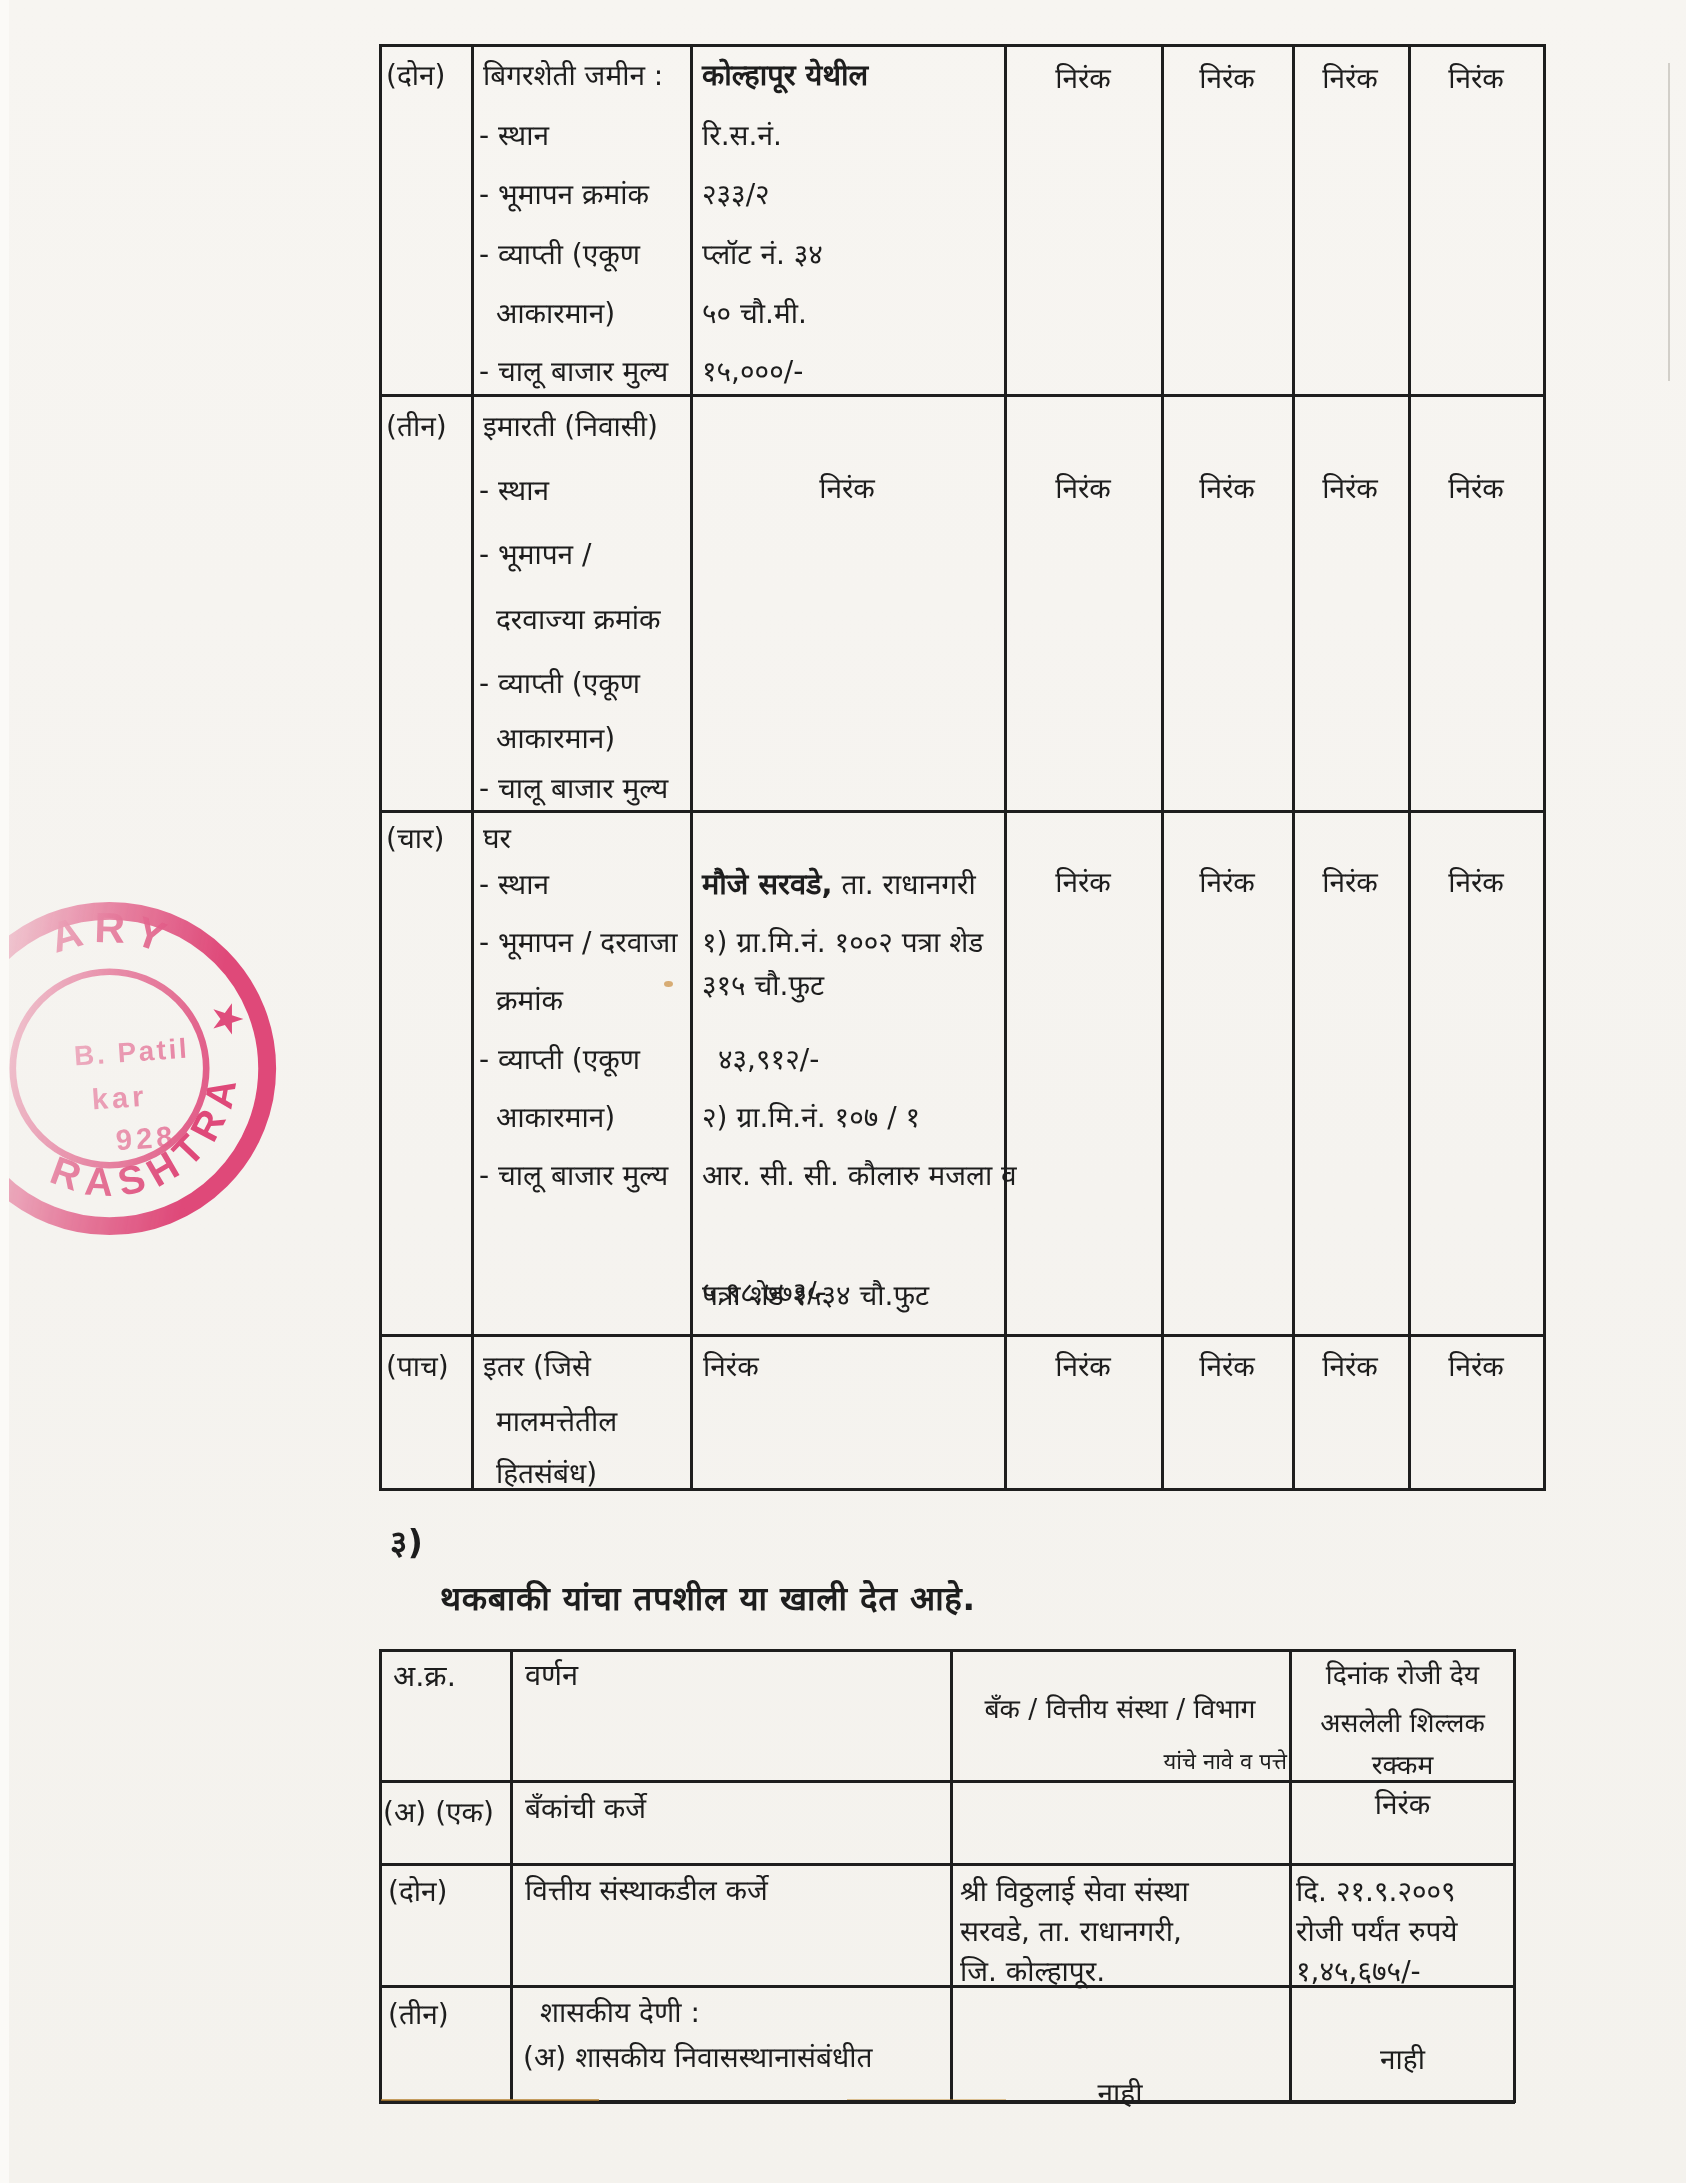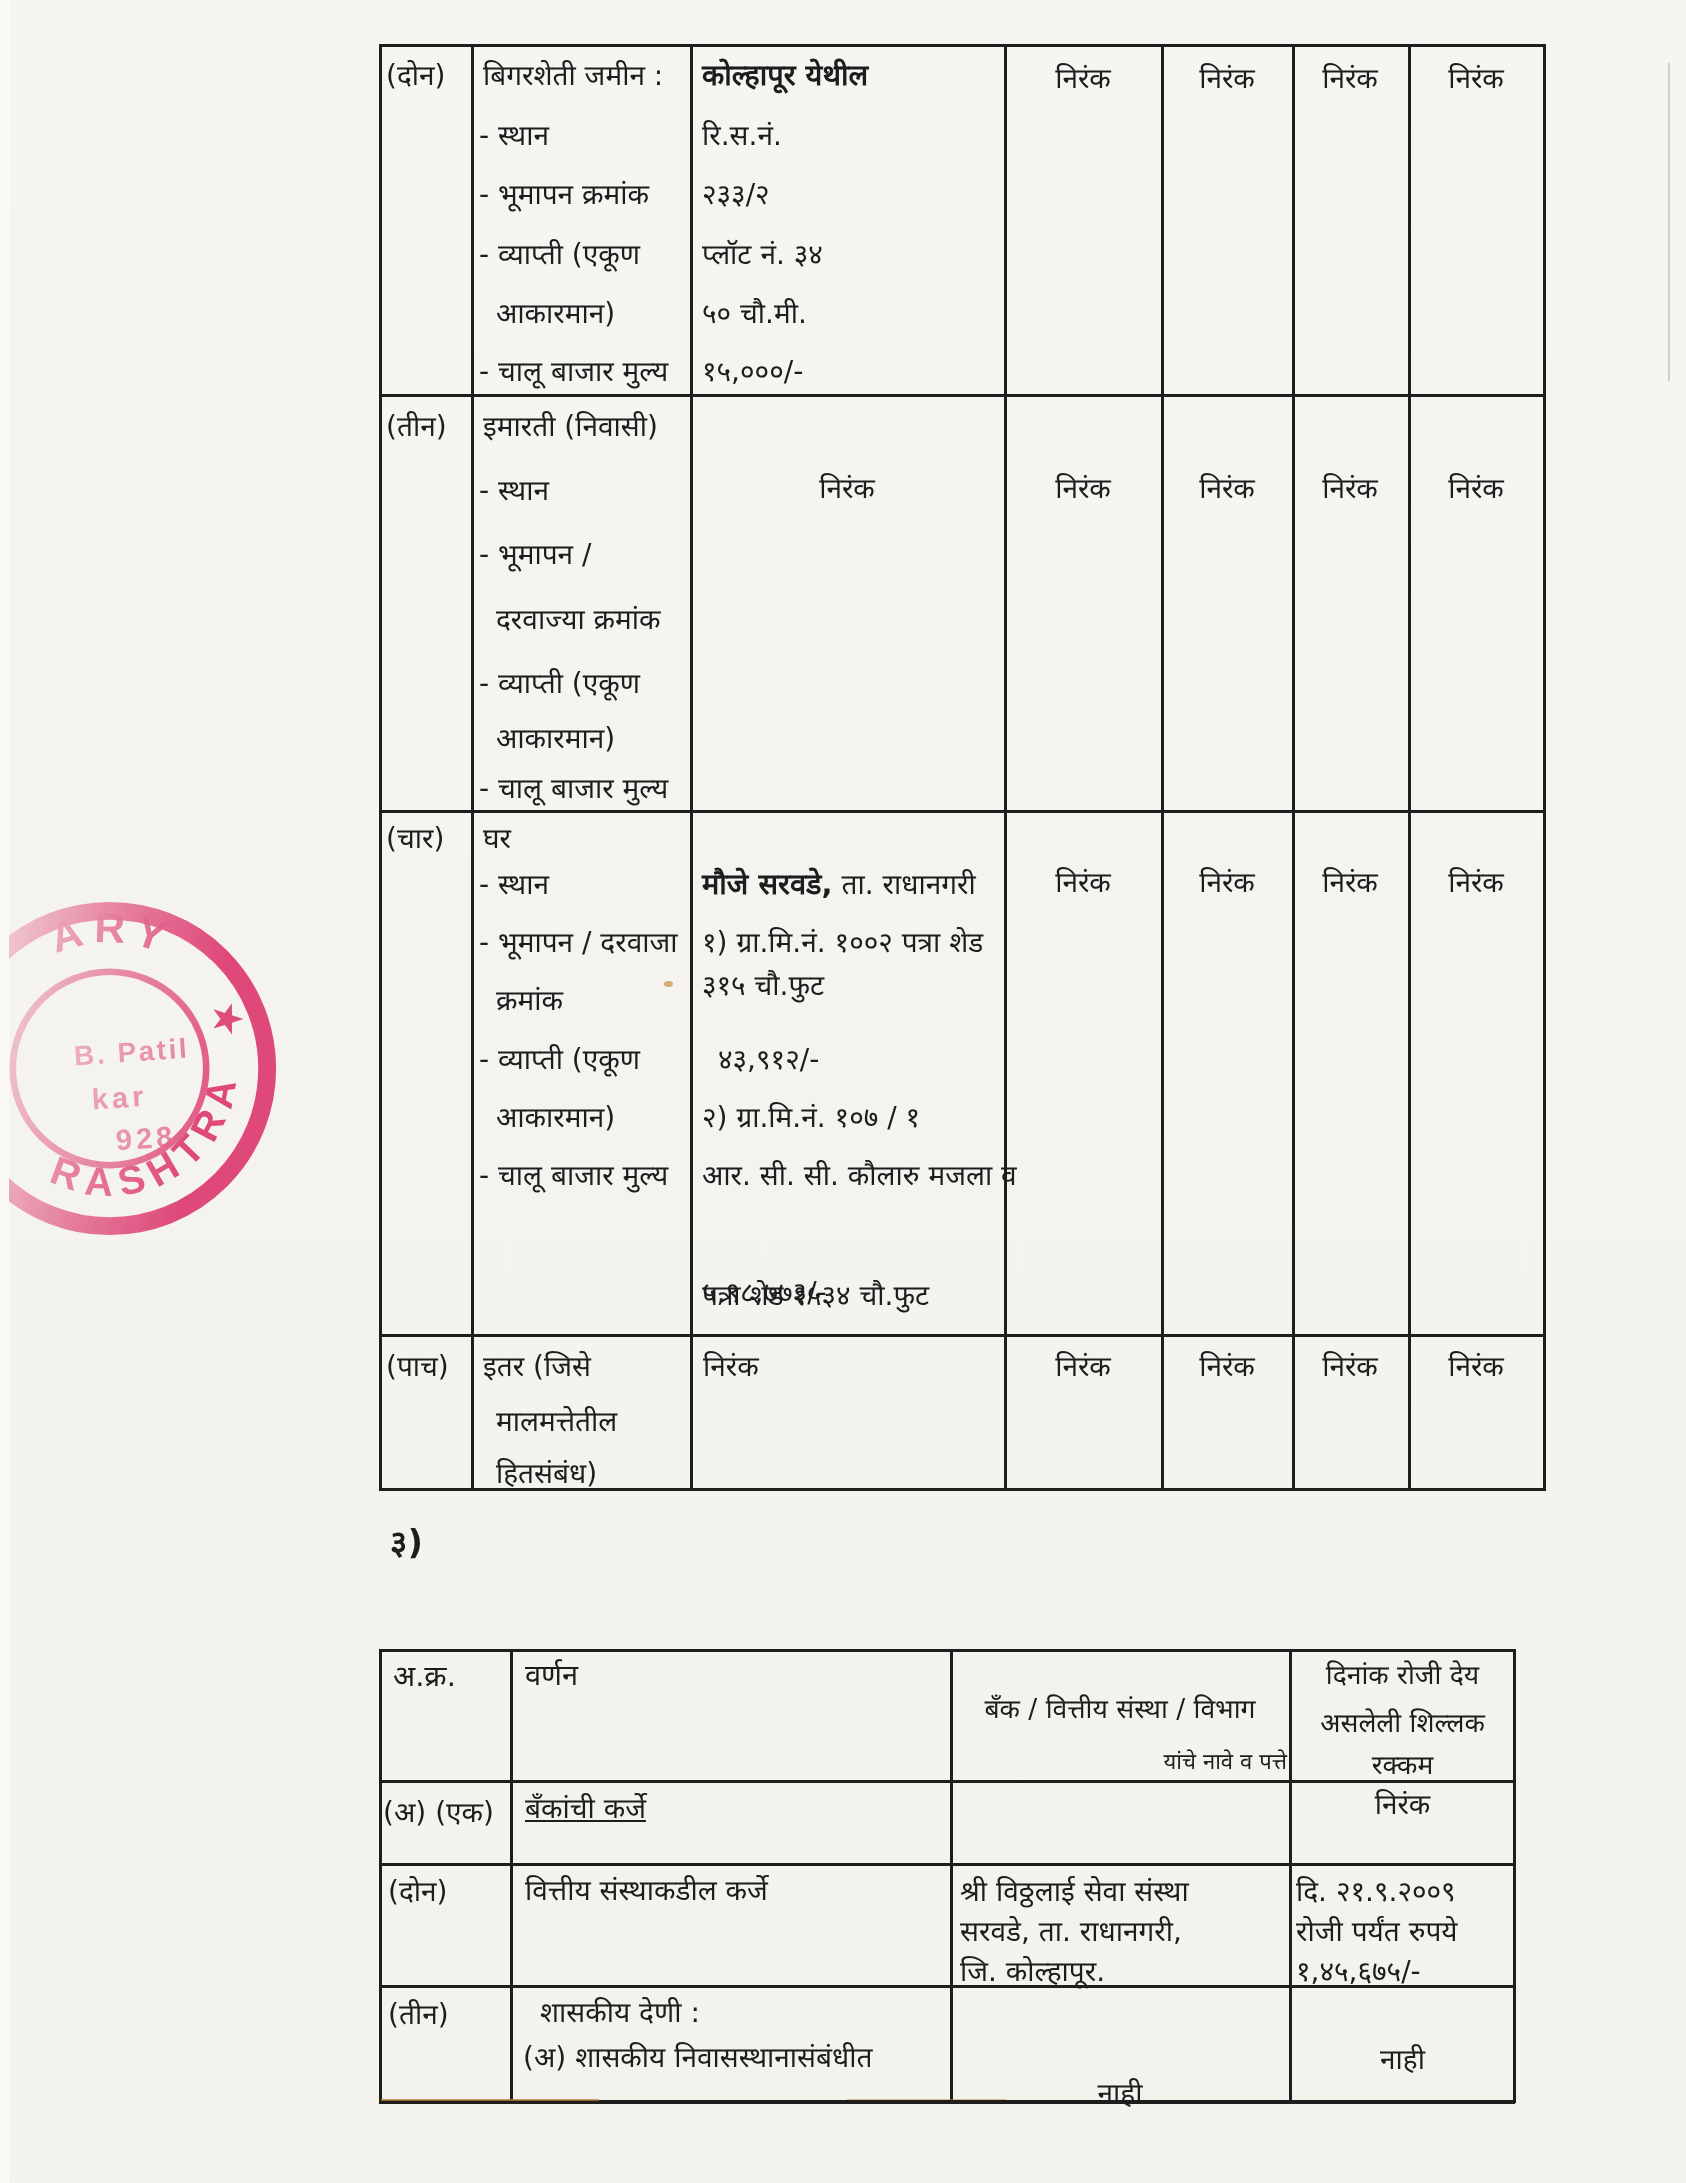--- a/index.html
+++ b/index.html
@@ -109,20 +109,21 @@
   <span class="tx" style="left:483px;top:1349px;">इतर (जिसे</span>
   <span class="tx" style="left:496px;top:1404px;">मालमत्तेतील</span>
   <span class="tx" style="left:496px;top:1456px;">हितसंबंध)</span>
   <span class="tx" style="left:703px;top:1349px;">निरंक</span>
   <span class="tx ctr c4" style="top:1349px;">निरंक</span>
   <span class="tx ctr c5" style="top:1349px;">निरंक</span>
   <span class="tx ctr c6" style="top:1349px;">निरंक</span>
   <span class="tx ctr c7" style="top:1349px;">निरंक</span>
 
   <span class="tx big" style="left:390px;top:1522px;">३)</span>
+  <span class="tx big" style="left:440px;top:1578px;">थकबाकी यांचा तपशील या खाली देत आहे.</span>
 
   <div>
     <div class="vl" style="left:379px;top:1649px;width:2.6px;height:454px;"></div>
     <div class="vl" style="left:510px;top:1649px;width:2.6px;height:454px;"></div>
     <div class="vl" style="left:950px;top:1649px;width:2.6px;height:454px;"></div>
     <div class="vl" style="left:1289px;top:1649px;width:2.6px;height:454px;"></div>
     <div class="vl" style="left:1513px;top:1649px;width:2.6px;height:454px;"></div>
     <div class="hl" style="left:379px;top:1649px;width:1136px;height:3.3px;"></div>
     <div class="hl" style="left:379px;top:1780px;width:1136px;height:2.6px;"></div>
     <div class="hl" style="left:379px;top:1863px;width:1136px;height:2.6px;"></div>
@@ -132,21 +133,21 @@
 
   <span class="tx hd" style="left:393px;top:1658px;">अ.क्र.</span>
   <span class="tx hd" style="left:525px;top:1657px;">वर्णन</span>
   <span class="tx ctr t2c3" style="top:1658px;font-size:26.5px;">बँक / वित्तीय संस्था / विभाग</span>
   <span class="tx ctr t2c3" style="top:1714px;font-size:22px;text-align:right;">यांचे नावे व पत्ते</span>
   <span class="tx ctr t2c4" style="top:1658px;font-size:26.5px;">दिनांक रोजी देय</span>
   <span class="tx ctr t2c4" style="top:1706px;font-size:26.5px;">असलेली शिल्लक</span>
   <span class="tx ctr t2c4" style="top:1748px;font-size:26.5px;">रक्कम</span>
 
   <span class="tx" style="left:383px;top:1795px;">(अ) (एक)</span>
-  <span class="tx" style="left:525px;top:1791px;text-decoration:underline;">बँकांची कर्जे</span>
+  <span class="tx" style="left:525px;top:1791px;">बँकांची कर्जे</span>
   <span class="tx ctr t2c4" style="top:1787px;">निरंक</span>
 
   <span class="tx" style="left:388px;top:1874px;">(दोन)</span>
   <span class="tx" style="left:525px;top:1873px;">वित्तीय संस्थाकडील कर्जे</span>
   <span class="tx" style="left:960px;top:1874px;">श्री विठ्ठलाई सेवा संस्था</span>
   <span class="tx" style="left:960px;top:1914px;">सरवडे, ता. राधानगरी,</span>
   <span class="tx" style="left:960px;top:1954px;">जि. कोल्हापूर.</span>
   <span class="tx" style="left:1296px;top:1874px;">दि. २१.९.२००९</span>
   <span class="tx" style="left:1296px;top:1914px;">रोजी पर्यंत रुपये</span>
   <span class="tx" style="left:1296px;top:1954px;">१,४५,६७५/-</span>

